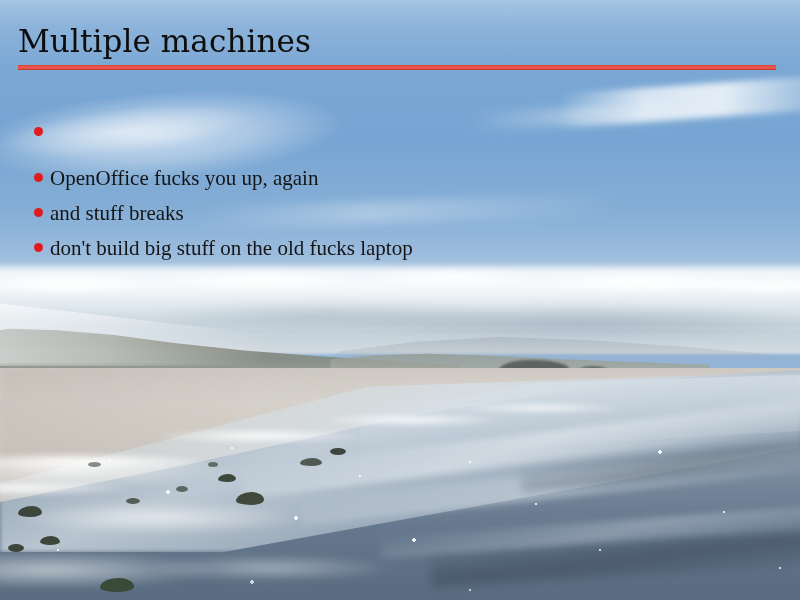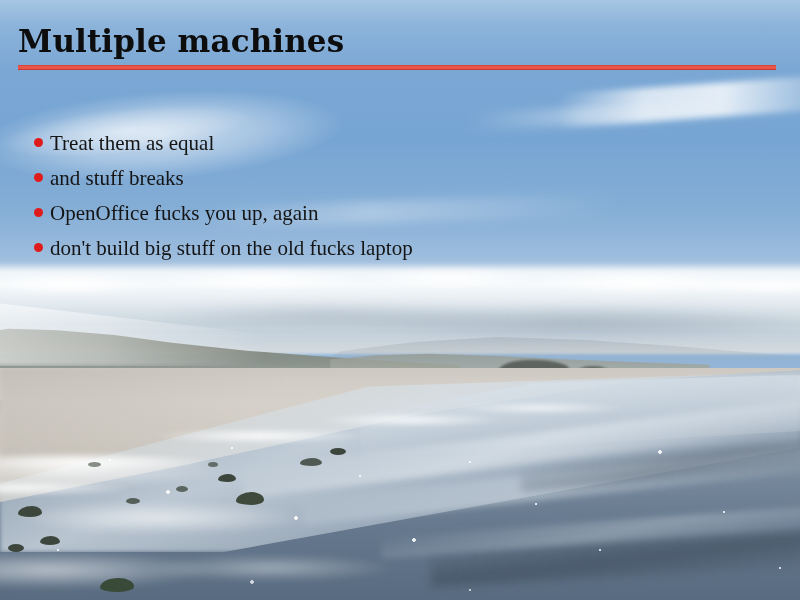--- a/index.html
+++ b/index.html
@@ -299,21 +299,21 @@
   .w12{ left: 88px;  top: 462px; width: 13px; height: 5px;  border-radius: 50%; opacity:.6; }
 
   
   .content { position: absolute; inset: 0; }
 
   .title {
     position: absolute;
     left: 18px;
     top: 23px;
     font-size: 31px;
-    font-weight: bold;
+    font-weight: normal;
     color: #0d0d0d;
     letter-spacing: 0.1px;
     white-space: nowrap;
     font-family: "DejaVu Serif", "Liberation Serif", serif;
   }
 
   .title-rule {
     position: absolute;
     left: 18px;
     top: 65px;
@@ -410,33 +410,32 @@
   <div class="content">
 
     <div class="title">Multiple machines</div>
 
     <div class="title-rule"></div>
 
     <div class="bullets">
 
       <div class="bullet-row">
         <span class="bullet-dot"></span>
-        <span class="bullet-text">Treat them as equal</span>
+      </div>
+
+      <div class="bullet-row">
+        <span class="bullet-dot"></span>
+        <span class="bullet-text">OpenOffice fucks you up, again</span>
       </div>
 
       <div class="bullet-row">
         <span class="bullet-dot"></span>
         <span class="bullet-text">and stuff breaks</span>
       </div>
 
       <div class="bullet-row">
         <span class="bullet-dot"></span>
-        <span class="bullet-text">OpenOffice fucks you up, again</span>
-      </div>
-
-      <div class="bullet-row">
-        <span class="bullet-dot"></span>
         <span class="bullet-text">don't build big stuff on the old fucks laptop</span>
       </div>
 
     </div>
   </div>
 </div>
 
 </body></html>

